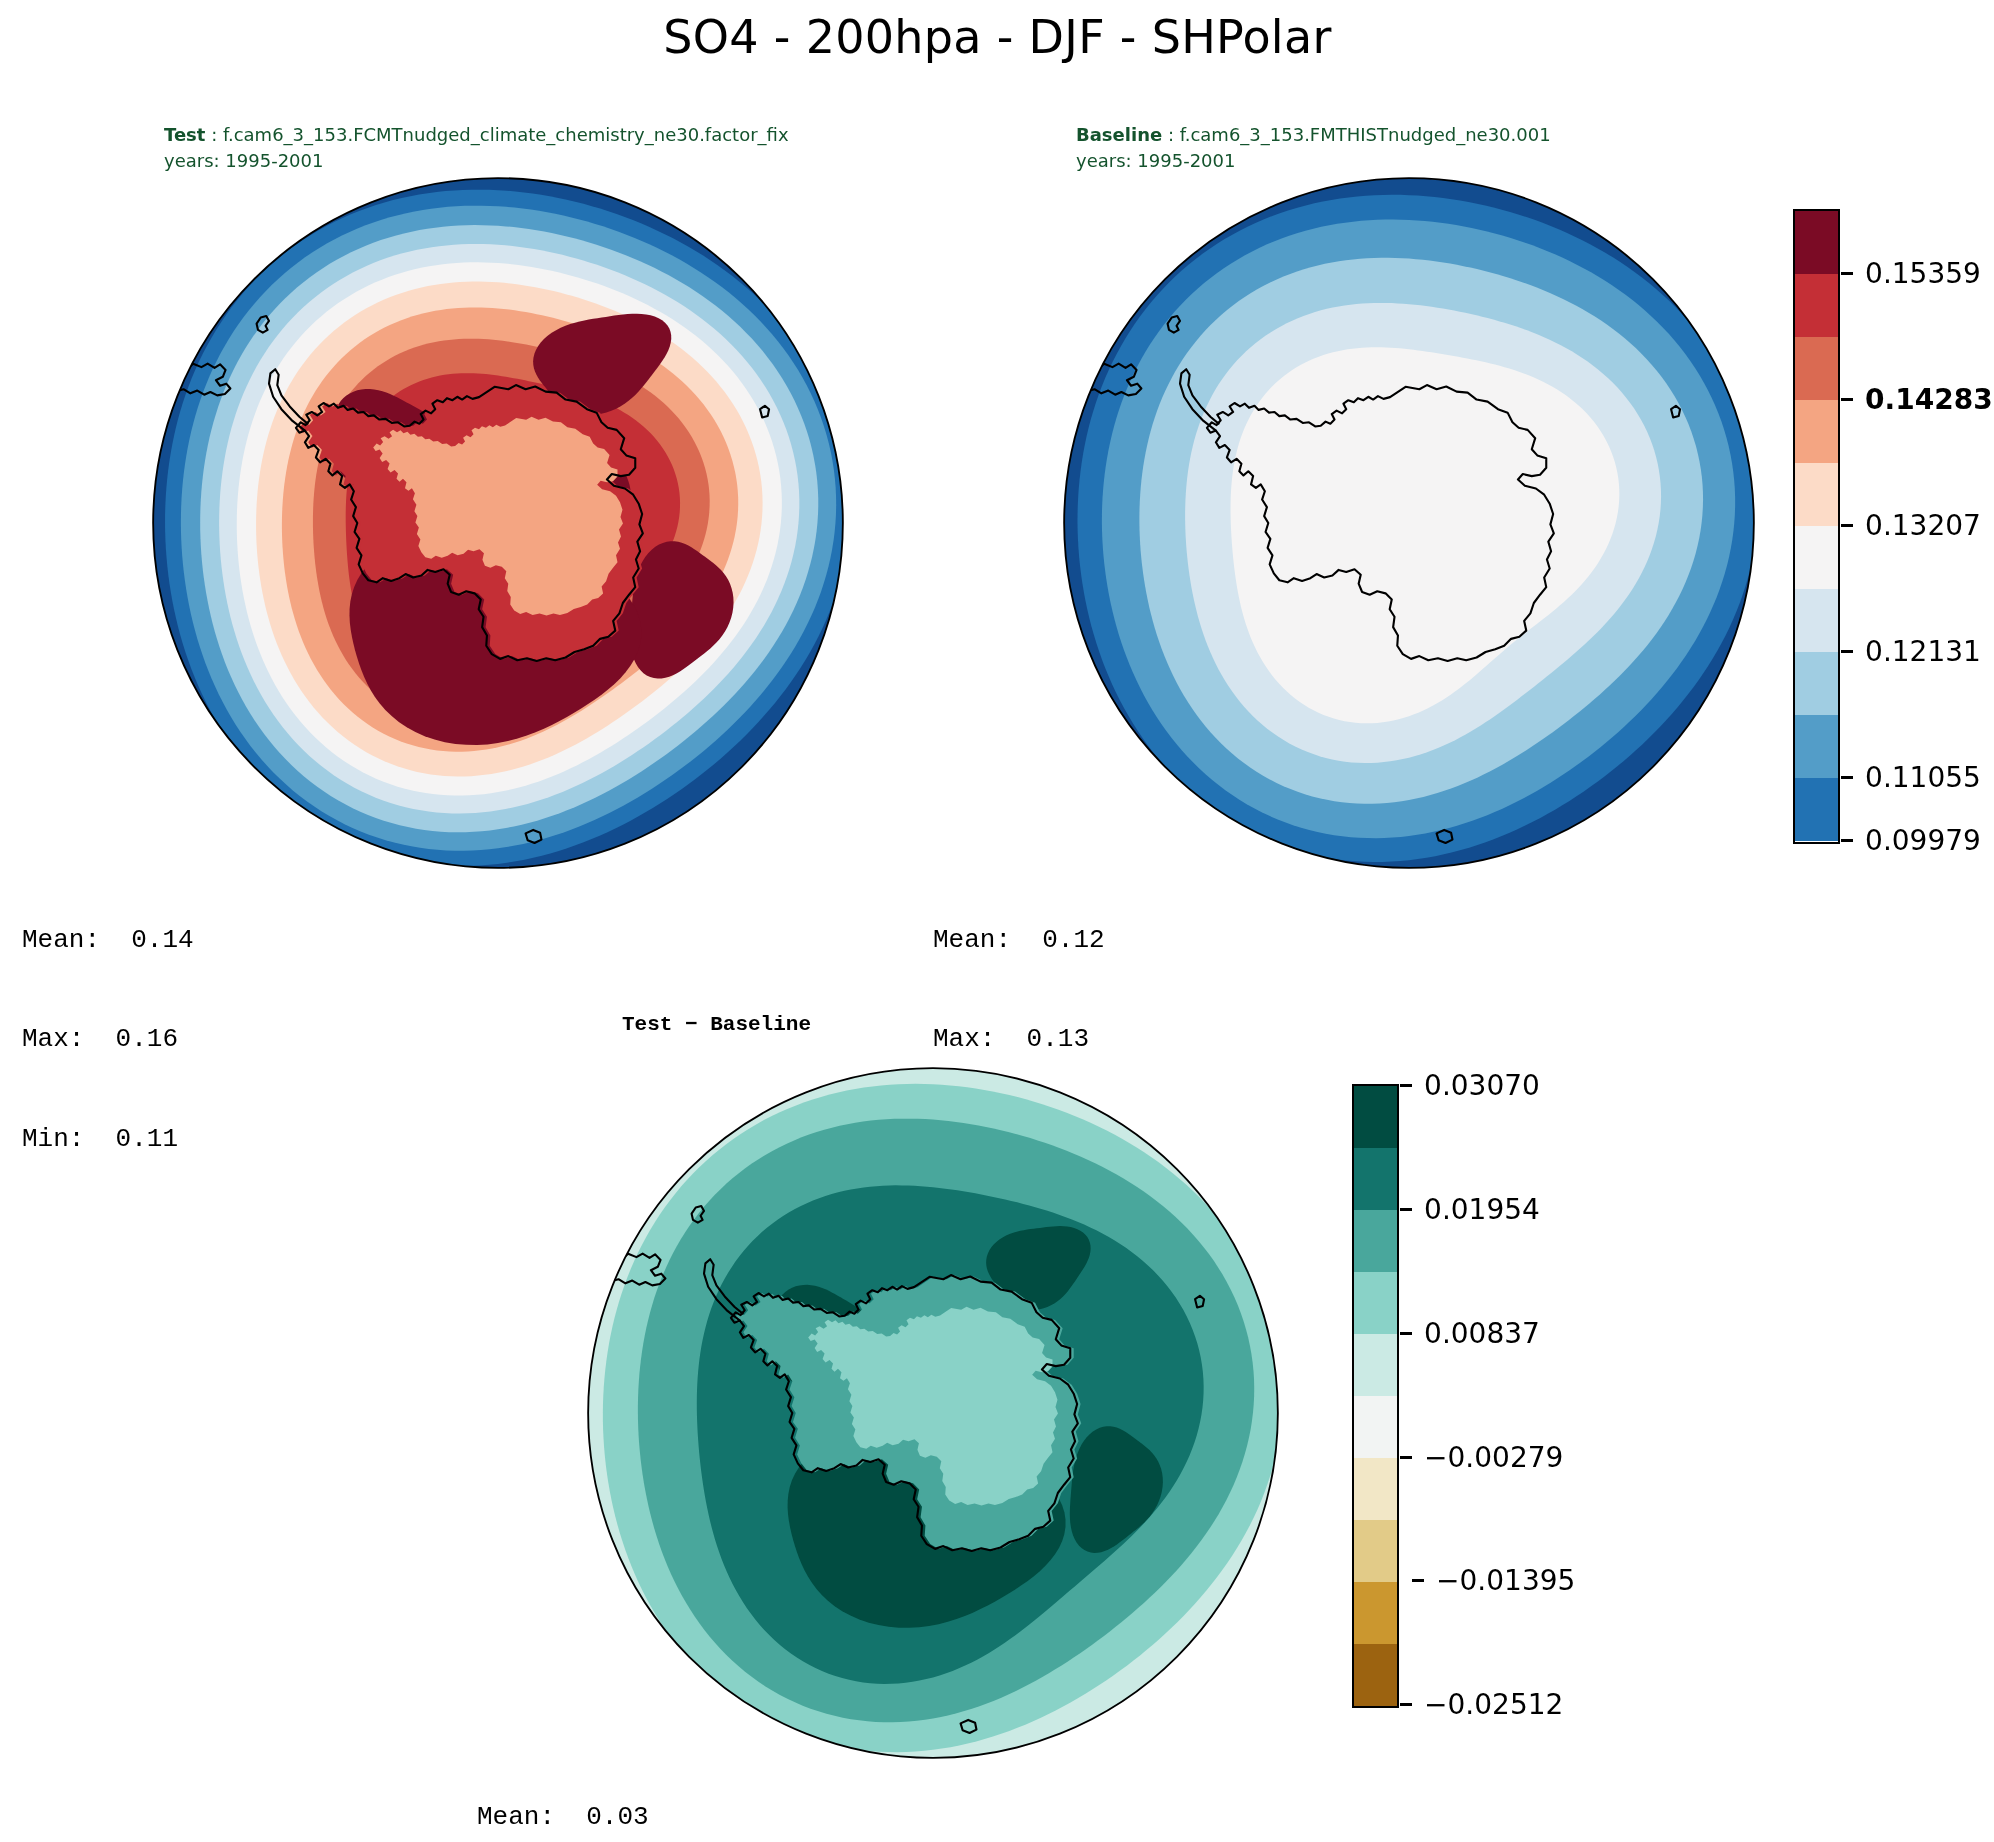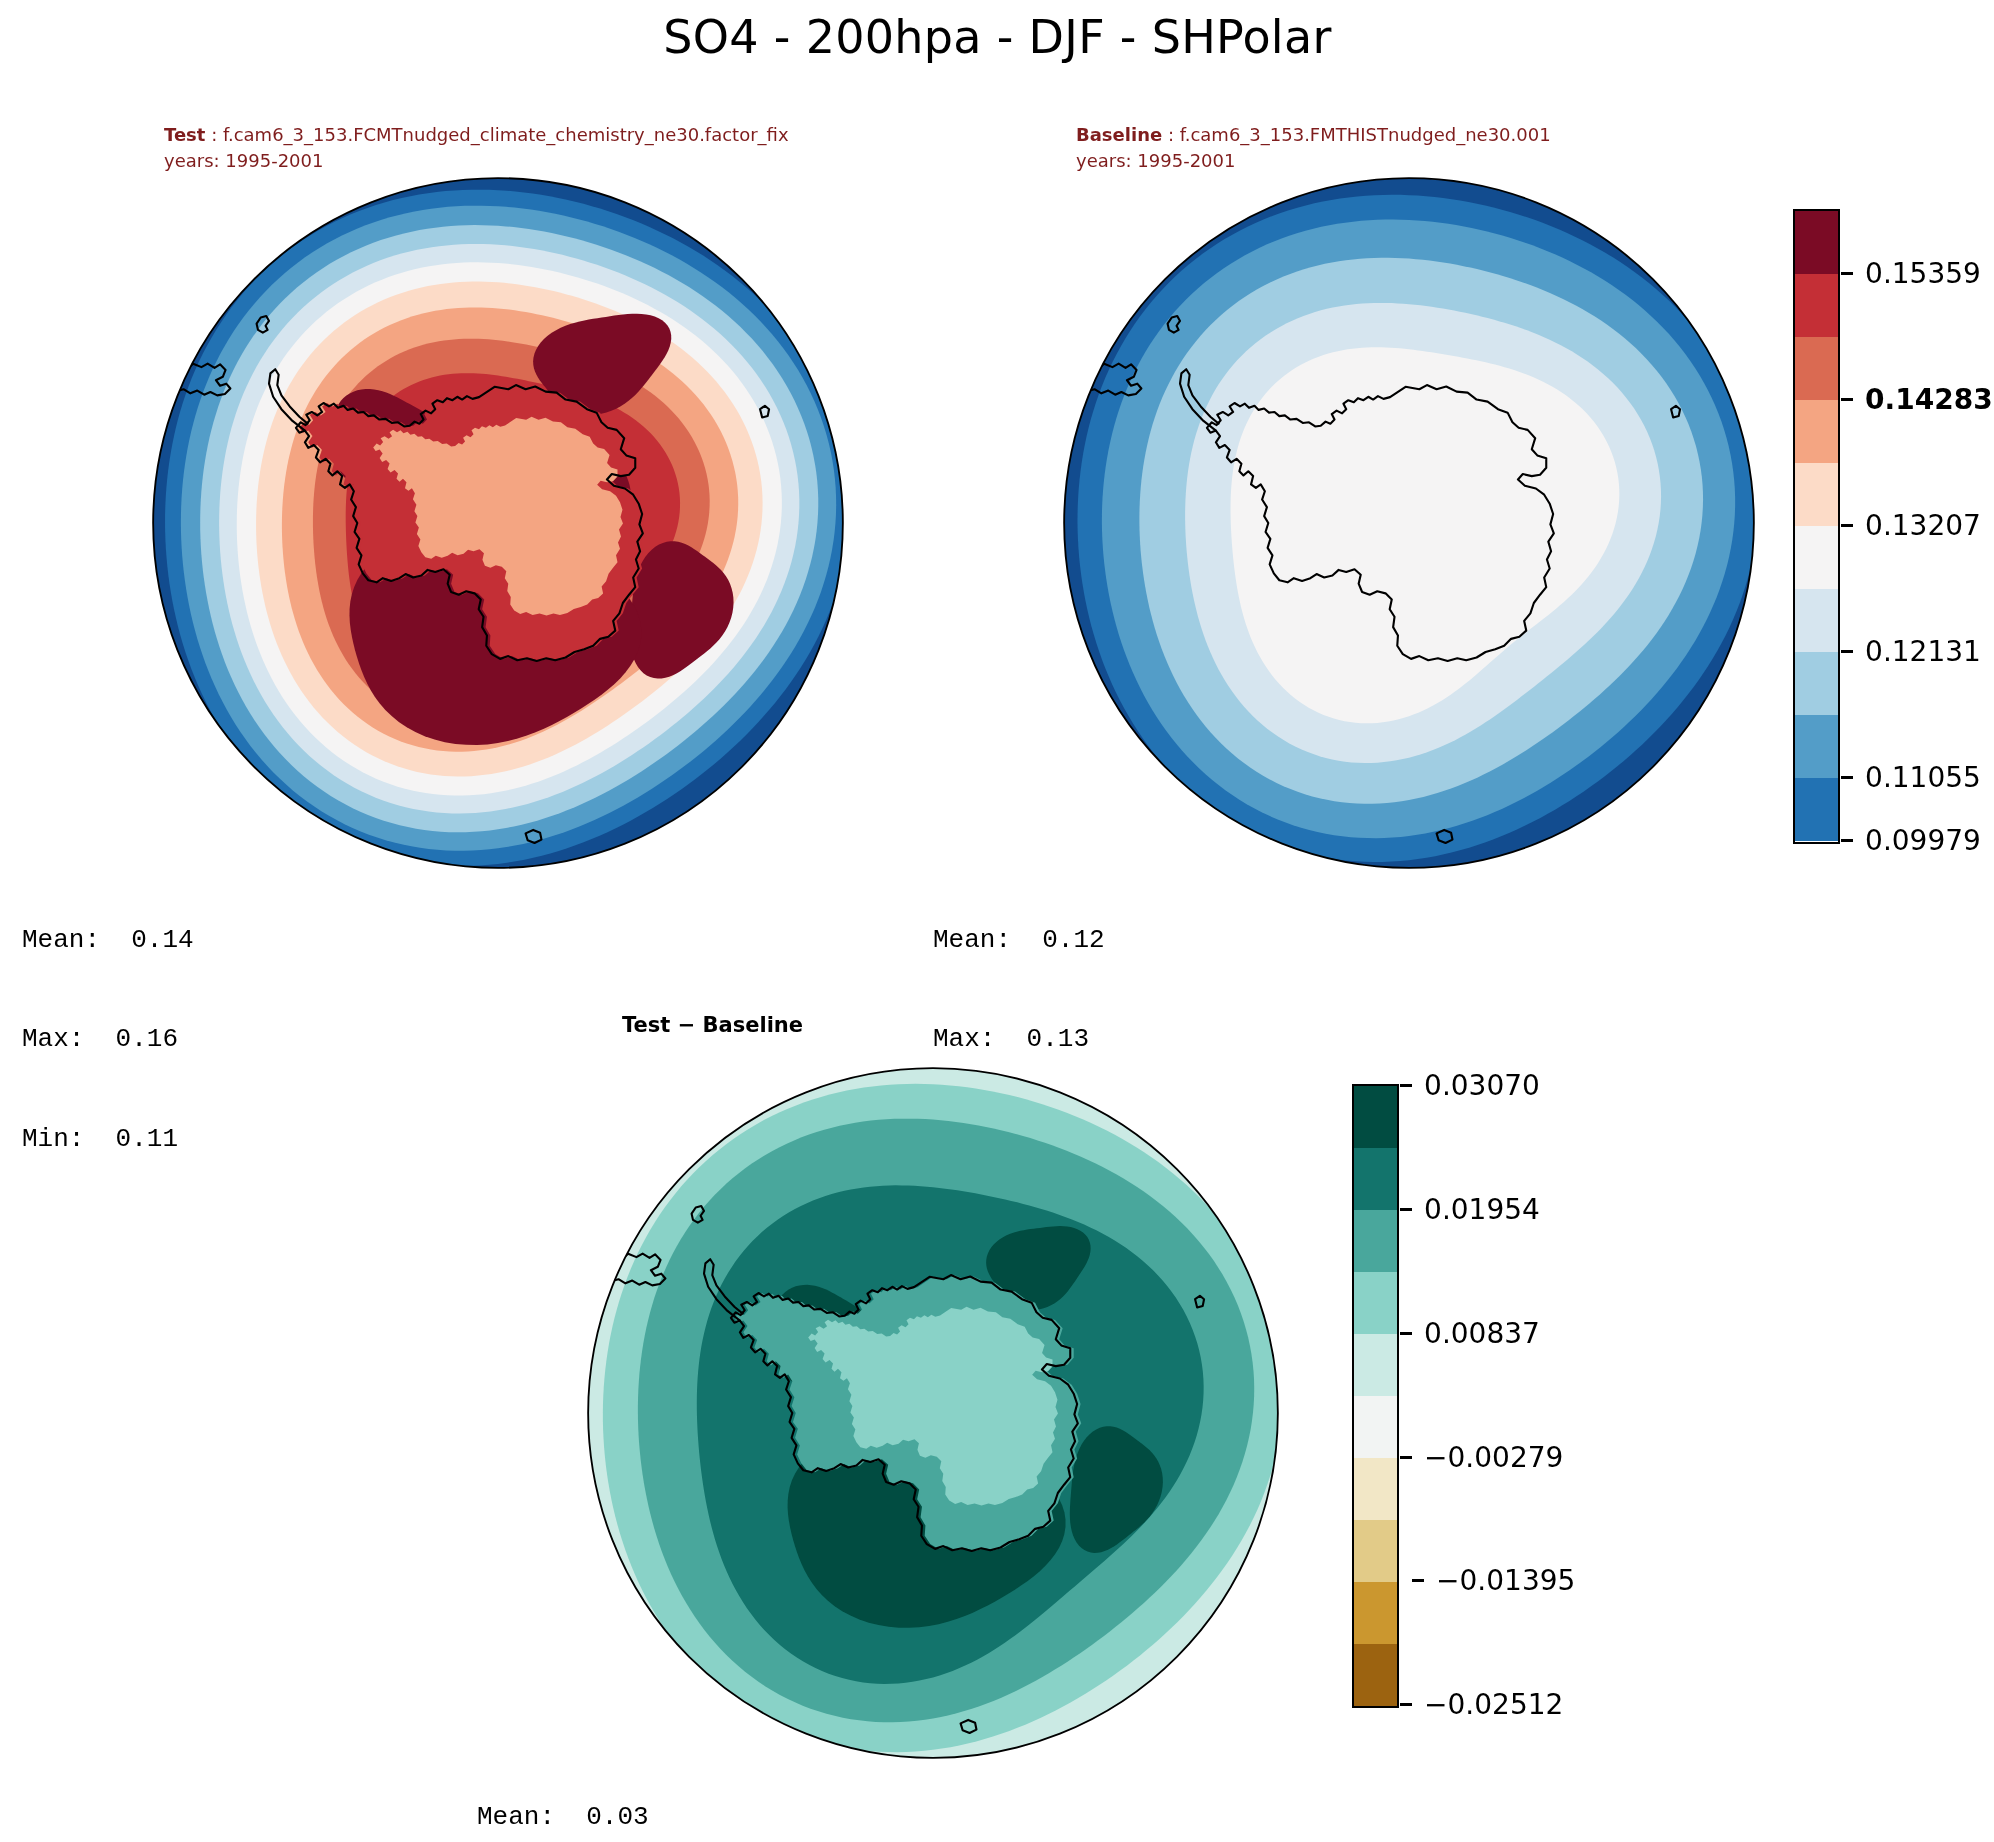--- a/index.html
+++ b/index.html
@@ -27,21 +27,21 @@
     font-weight: 400;
     letter-spacing: 0.3px;
     color: #000;
   }
 
   
   .panel-header {
     position: absolute;
     font-size: 18px;
     line-height: 1.42;
-    color: #7f1d1d;
+    color: #14532d;
     white-space: nowrap;
   }
   .panel-header .hdr-key { font-weight: bold; }
   .panel-header .hdr-line2 { display: block; }
 
   
   .subplot-title {
     position: absolute;
     font-size: 21px;
     font-weight: bold;
@@ -231,21 +231,21 @@
         <span class="tickline"></span>
         <span class="ticklabel">0.11055</span>
       </div>
       <div class="cbar-tick" style="top: 615px;">
         <span class="tickline"></span>
         <span class="ticklabel">0.09979</span>
       </div>
     </div>
   </div>
 
-<div class="subplot-title" style="left:622px; top:1013px;">Test − Baseline</div>
+<div class="subplot-title" style="left:622px; top:1013px;font-family:Liberation Mono, monospace;">Test − Baseline</div>
 
 <div class="map-panel" id="map-diff" style="left:584px; top:1064px;">
     <svg width="698" height="698" viewBox="0 0 1010 1010">
       <defs>
         <clipPath id="map-diff-clip">
           <circle cx="505" cy="505" r="499"></circle>
         </clipPath>
       </defs>
       <g clip-path="url(#map-diff-clip)">
         <circle cx="505" cy="505" r="499" fill="#cbeae4"></circle>

